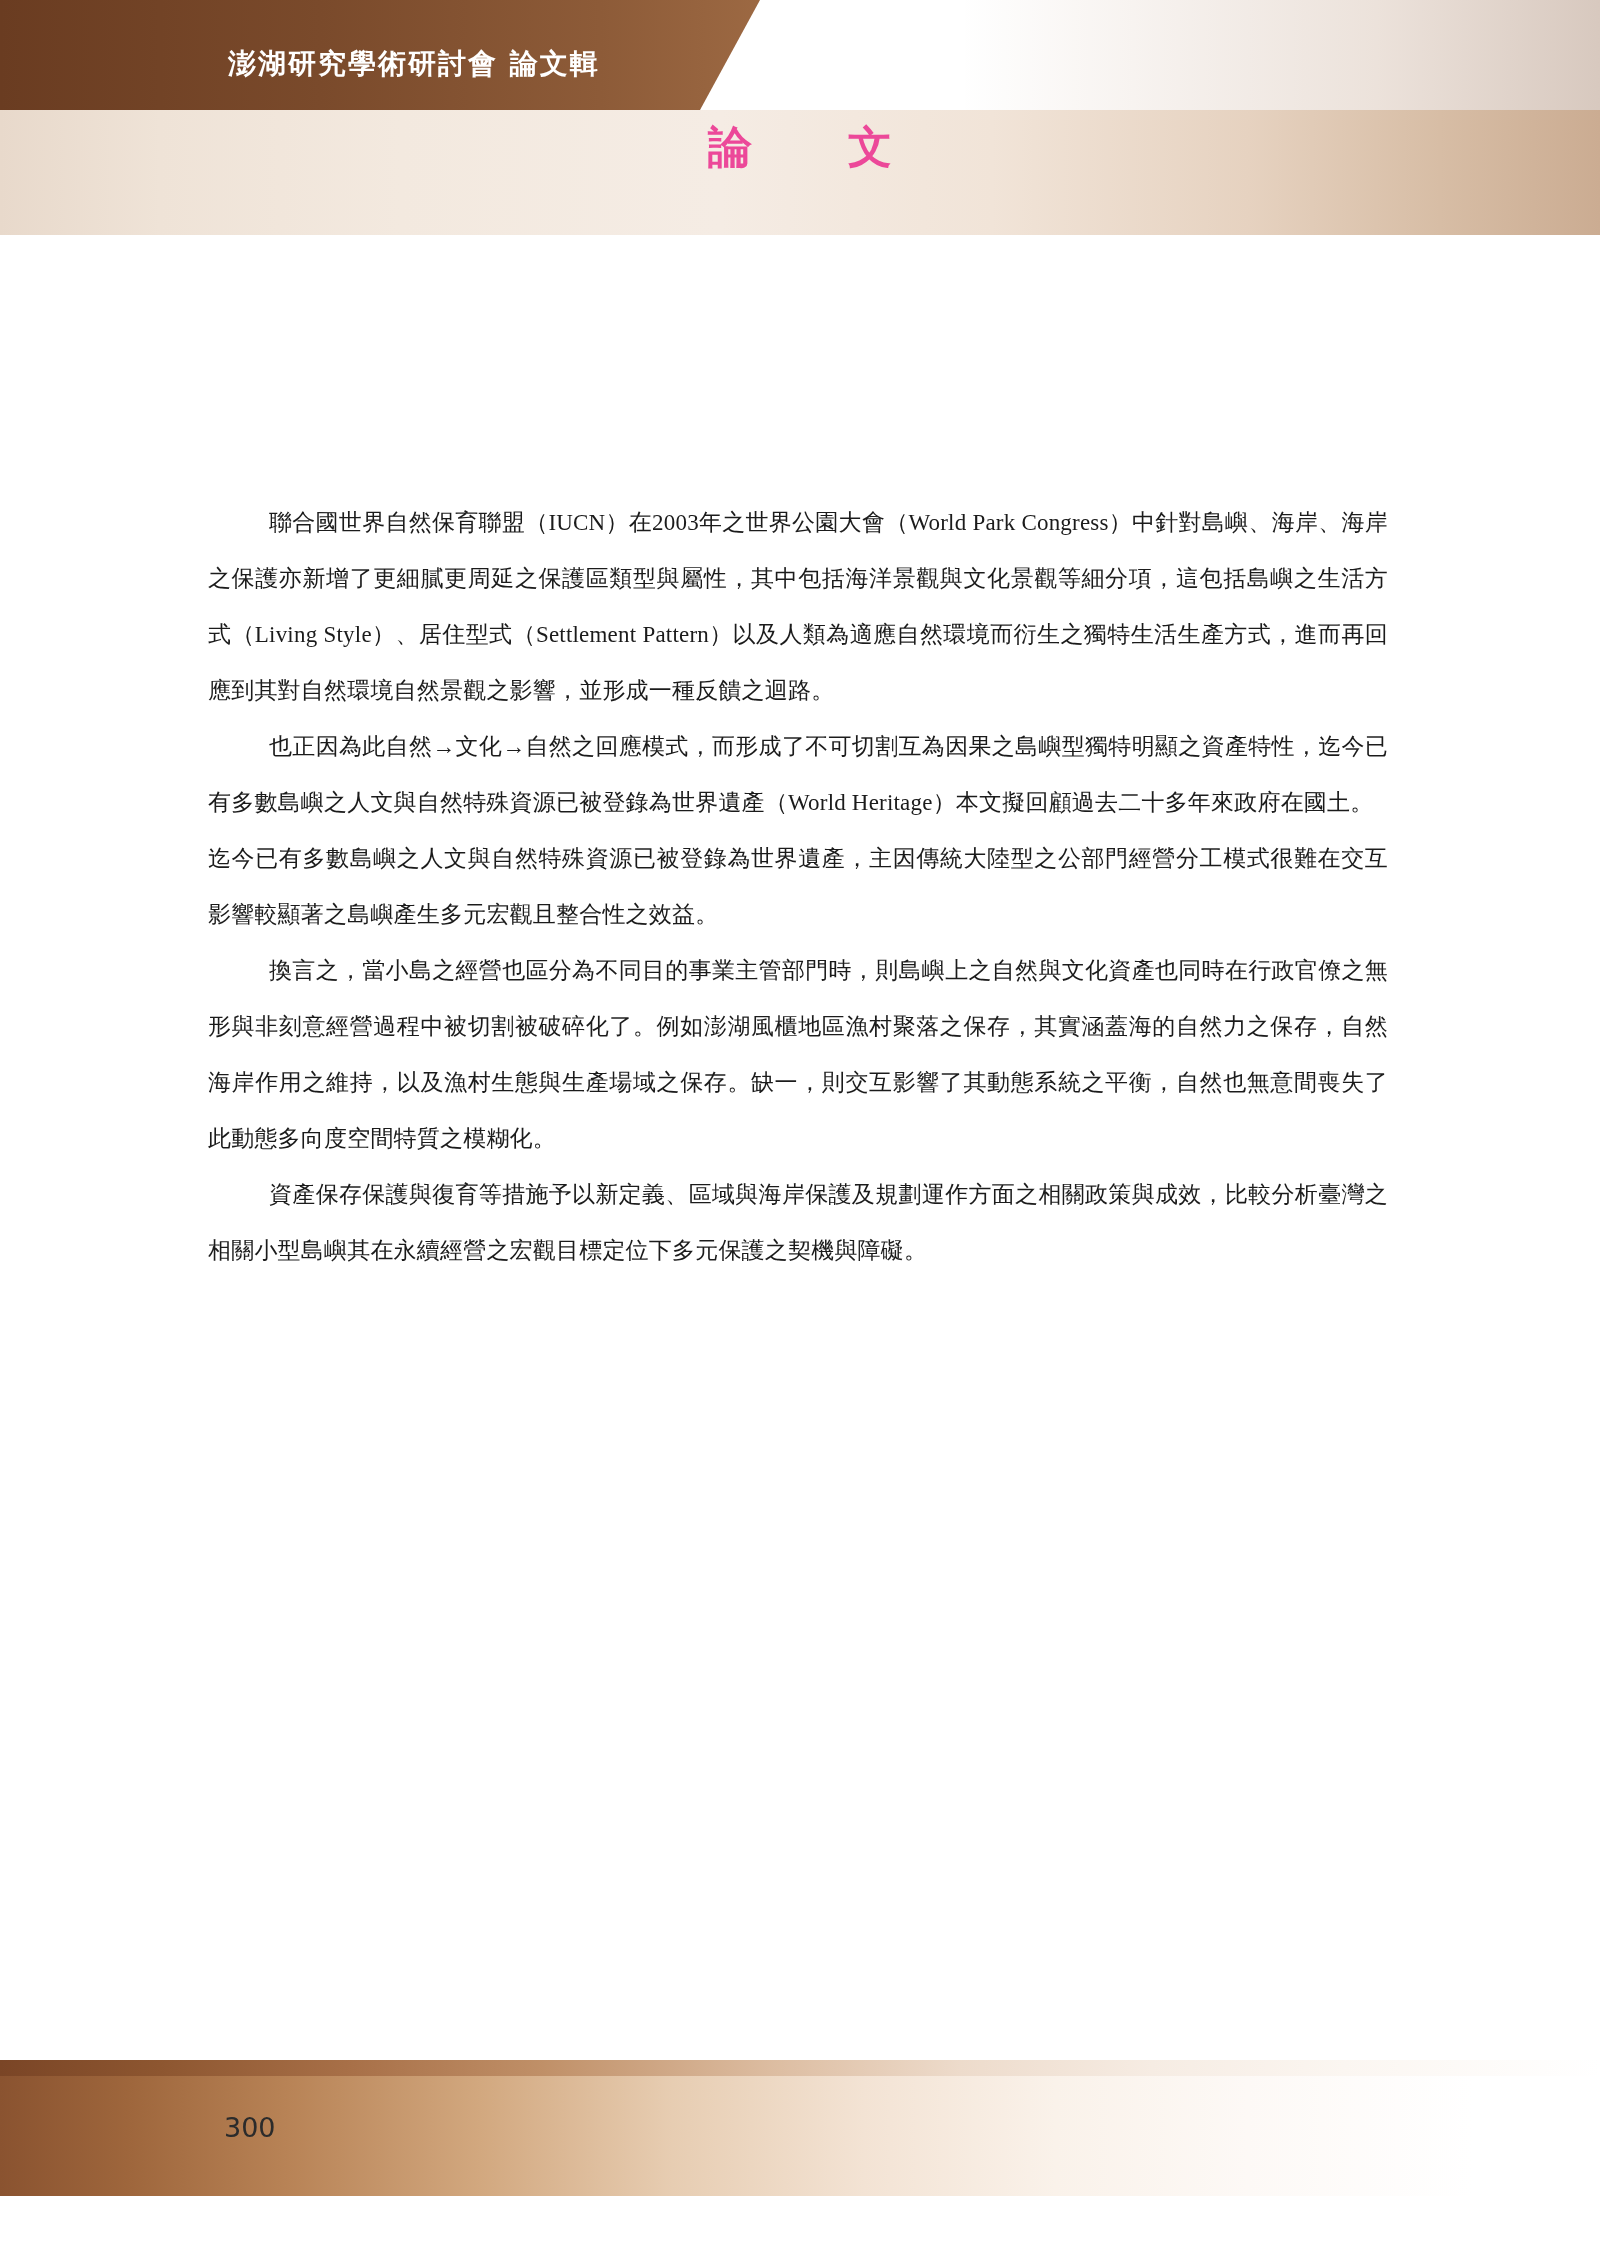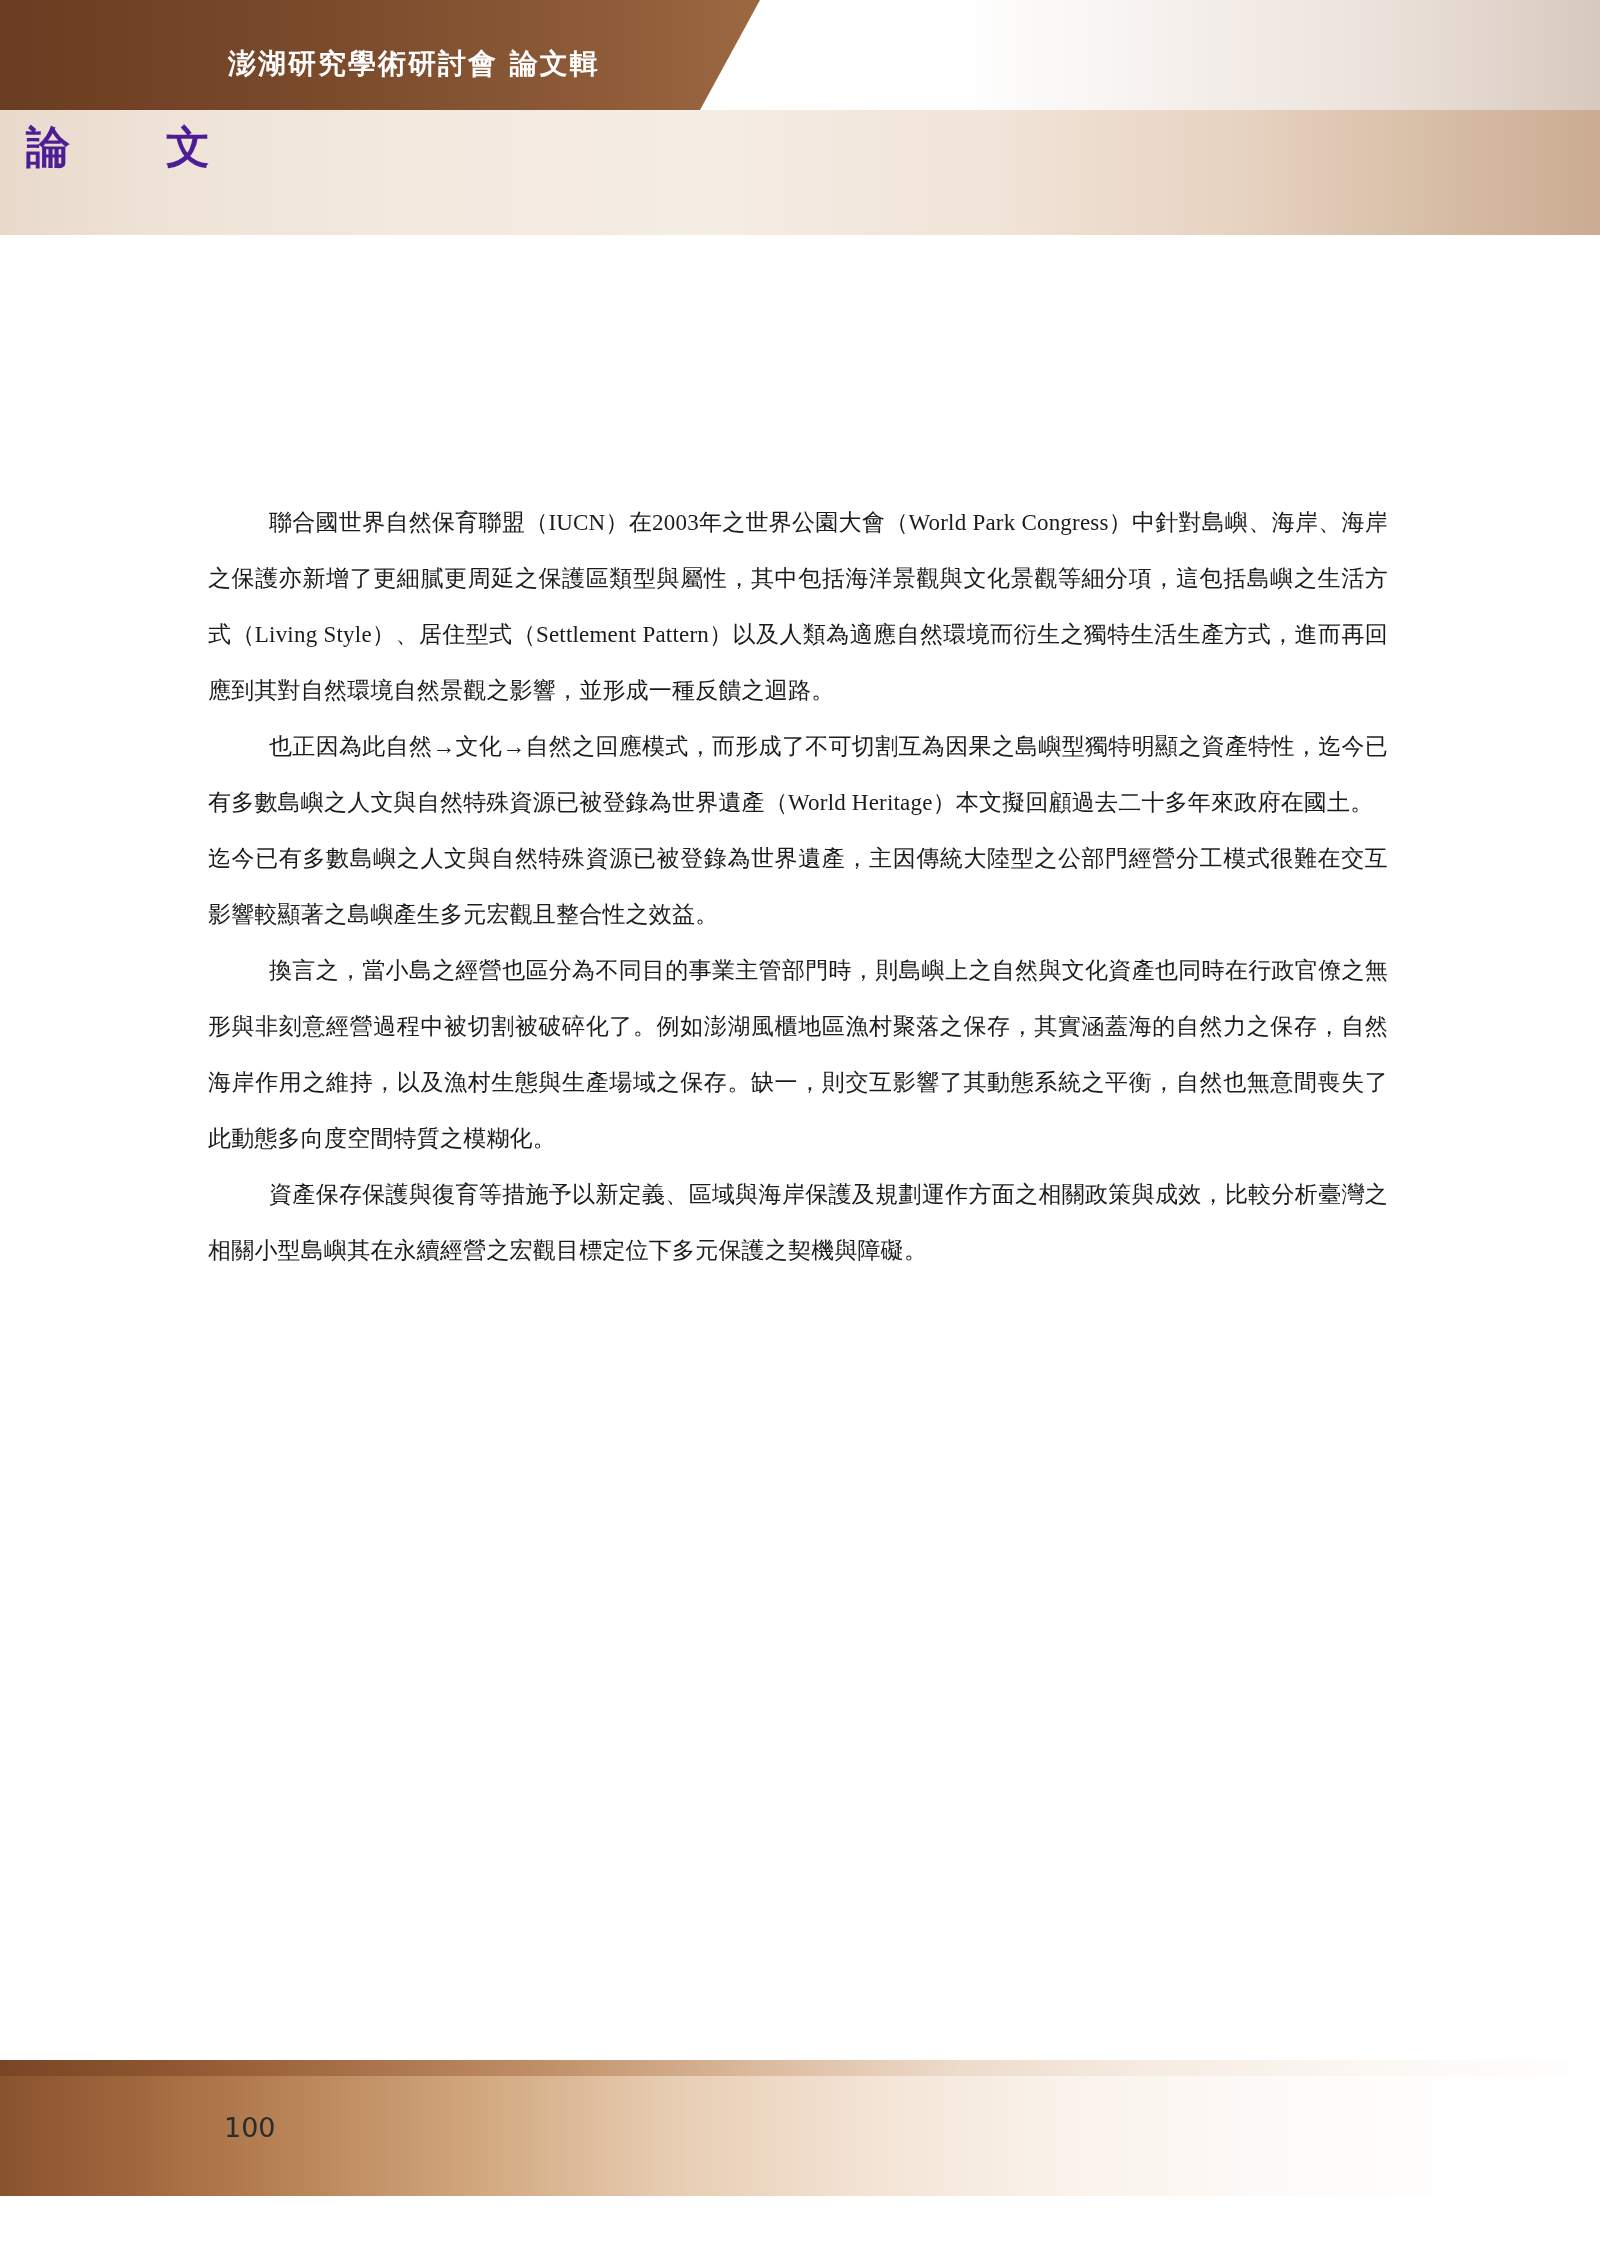--- a/index.html
+++ b/index.html
@@ -93,26 +93,26 @@
     font-weight: bold;
     font-size: 28px;
     letter-spacing: 2px;
     color: #ffffff;
     white-space: nowrap;
   }
   .header-section-title {
     position: absolute;
     left: 0; top: 118px;
     width: 1600px;
-    text-align: left;
+    text-align: center;
     font-family: "DejaVu Sans", "Liberation Sans", sans-serif;
     font-weight: bold;
     font-size: 44px;
     letter-spacing: 26px;
-    color: #4c1d95;
+    color: #ec4899;
     text-indent: 26px;
   }
 
   
   .content {
     position: absolute;
     left: 208px;
     top: 495px;
     width: 1180px;
   }
@@ -176,15 +176,15 @@
   <div class="content">
     <p class="para indent">聯合國世界自然保育聯盟（IUCN）在2003年之世界公園大會（World Park Congress）中針對島嶼、海岸、海岸之保護亦新增了更細膩更周延之保護區類型與屬性，其中包括海洋景觀與文化景觀等細分項，這包括島嶼之生活方式（Living Style）、居住型式（Settlement Pattern）以及人類為適應自然環境而衍生之獨特生活生產方式，進而再回應到其對自然環境自然景觀之影響，並形成一種反饋之迴路。</p>
     <p class="para indent">也正因為此自然→文化→自然之回應模式，而形成了不可切割互為因果之島嶼型獨特明顯之資產特性，迄今已有多數島嶼之人文與自然特殊資源已被登錄為世界遺產（World Heritage）本文擬回顧過去二十多年來政府在國土。</p>
     <p class="para noindent">迄今已有多數島嶼之人文與自然特殊資源已被登錄為世界遺產，主因傳統大陸型之公部門經營分工模式很難在交互影響較顯著之島嶼產生多元宏觀且整合性之效益。</p>
     <p class="para indent">換言之，當小島之經營也區分為不同目的事業主管部門時，則島嶼上之自然與文化資產也同時在行政官僚之無形與非刻意經營過程中被切割被破碎化了。例如澎湖風櫃地區漁村聚落之保存，其實涵蓋海的自然力之保存，自然海岸作用之維持，以及漁村生態與生產場域之保存。缺一，則交互影響了其動態系統之平衡，自然也無意間喪失了此動態多向度空間特質之模糊化。</p>
     <p class="para indent">資產保存保護與復育等措施予以新定義、區域與海岸保護及規劃運作方面之相關政策與成效，比較分析臺灣之相關小型島嶼其在永續經營之宏觀目標定位下多元保護之契機與障礙。</p>
   </div>
 
   <div class="footer-band"></div>
   <div class="footer-band-2"></div>
-  <div class="page-number">100</div>
+  <div class="page-number">300</div>
 
 </div>
 
 </body></html>

